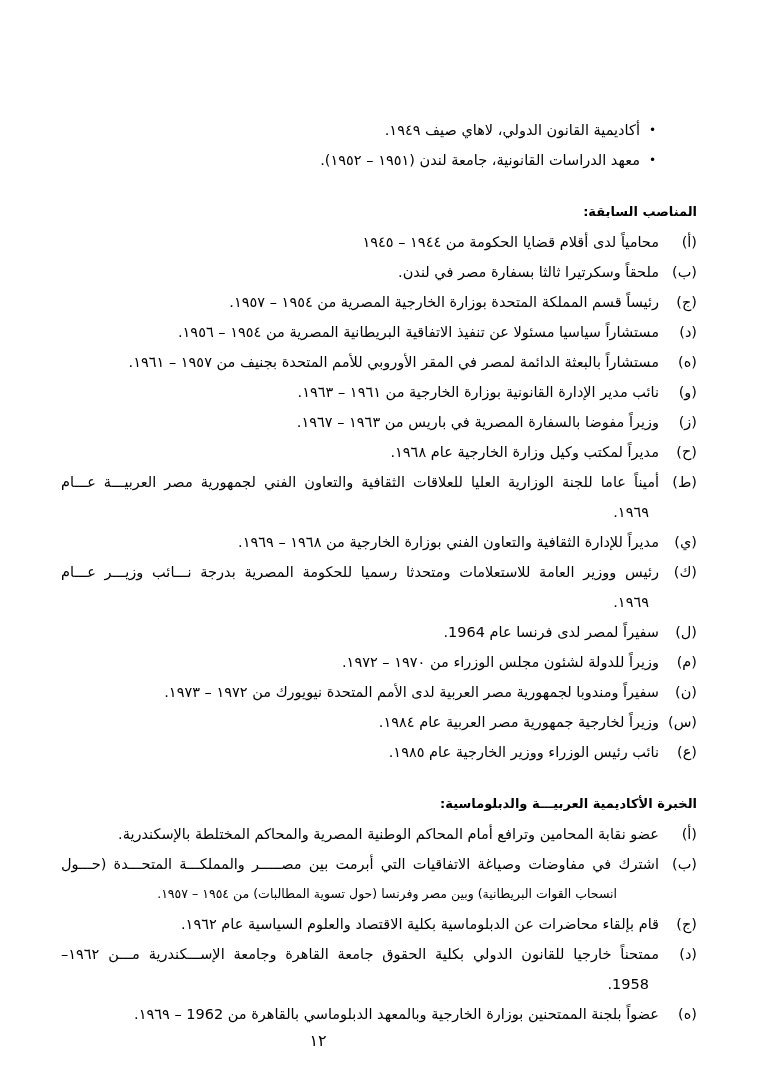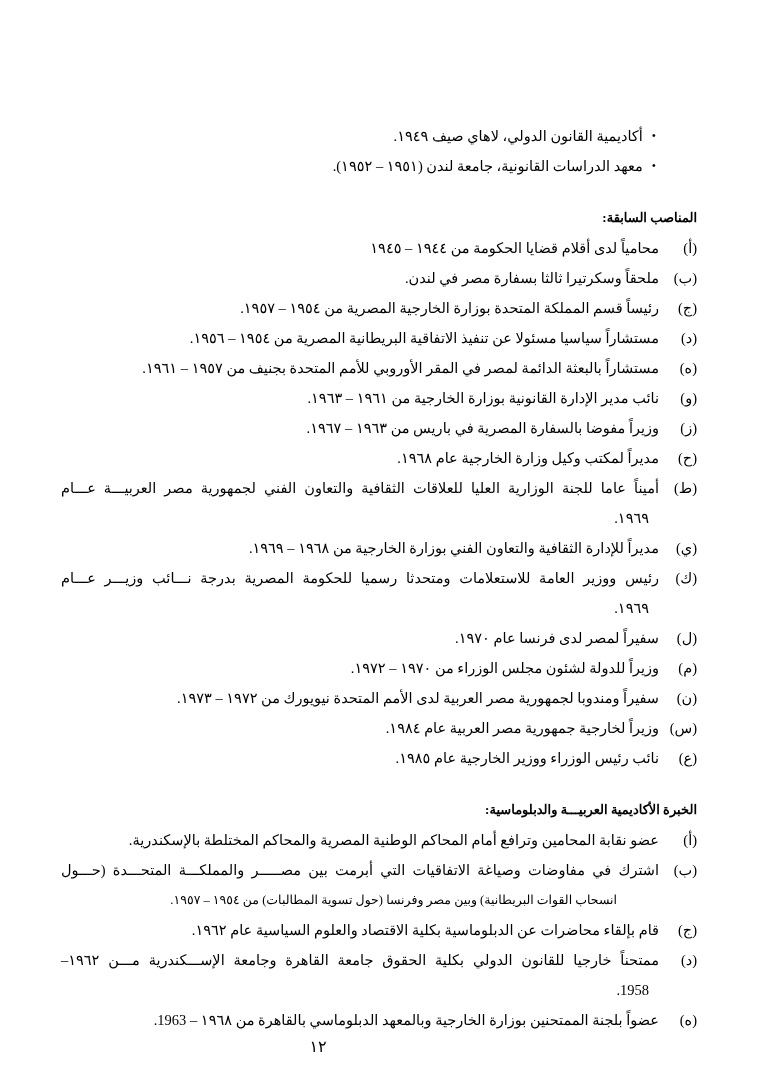--- a/index.html
+++ b/index.html
@@ -6,25 +6,24 @@
   .page {
     width: 758px; height: 1078px;
     background: #ffffff;
     position: relative;
     overflow: hidden;
     font-family: "DejaVu Sans", sans-serif;
     color: #000000;
   }
   .content {
     position: absolute;
-    top: 15px; right: 61px;
+    top: 9px; right: 61px;
     width: 636px;
     direction: rtl;
     text-align: right;
-    font-family: Liberation Serif, serif;
   }
   .edu {
     margin-top: 106px;
     padding-right: 41px;
     font-size: 14.5px;
     line-height: 32px;
   }
   .bullet { display: inline-block; margin-left: 9px; font-size: 12px; vertical-align: 1px; }
   .heading {
     font-size: 13px;
@@ -103,21 +102,21 @@
   <div class="item">
     <div class="line first"><span class="marker">(ي)</span><span>مديراً للإدارة الثقافية والتعاون الفني بوزارة الخارجية من ١٩٦٨ – ١٩٦٩.</span></div>
   </div>
 
   <div class="item">
     <div class="line first just"><span class="marker">(ك)</span><span>رئيس ووزير العامة للاستعلامات ومتحدثا رسميا للحكومة المصرية بدرجة نـــائب وزيـــر عـــام</span></div>
   <div class="cont line">١٩٦٩.</div>
             </div>
 
   <div class="item">
-    <div class="line first"><span class="marker">(ل)</span><span>سفيراً لمصر لدى فرنسا عام ١٩٧٠.</span></div>
+    <div class="line first"><span class="marker">(ل)</span><span>سفيراً لمصر لدى فرنسا عام 1964.</span></div>
   </div>
 
   <div class="item">
     <div class="line first"><span class="marker">(م)</span><span>وزيراً للدولة لشئون مجلس الوزراء من ١٩٧٠ – ١٩٧٢.</span></div>
   </div>
 
   <div class="item">
     <div class="line first"><span class="marker">(ن)</span><span>سفيراً ومندوبا لجمهورية مصر العربية لدى الأمم المتحدة نيويورك من ١٩٧٢ – ١٩٧٣.</span></div>
   </div>
 
@@ -146,21 +145,21 @@
   <div class="item">
     <div class="line first"><span class="marker">(ج)</span><span>قام بإلقاء محاضرات عن الدبلوماسية بكلية الاقتصاد والعلوم السياسية عام ١٩٦٢.</span></div>
   </div>
 
   <div class="item">
     <div class="line first just"><span class="marker">(د)</span><span>ممتحناً خارجيا للقانون الدولي بكلية الحقوق جامعة القاهرة وجامعة الإســـكندرية مـــن ١٩٦٢–</span></div>
   <div class="cont line">1958.</div>
             </div>
 
   <div class="item">
-    <div class="line first"><span class="marker">(ه)</span><span>عضواً بلجنة الممتحنين بوزارة الخارجية وبالمعهد الدبلوماسي بالقاهرة من ١٩٦٨ – 1963.</span></div>
+    <div class="line first"><span class="marker">(ه)</span><span>عضواً بلجنة الممتحنين بوزارة الخارجية وبالمعهد الدبلوماسي بالقاهرة من 1962 – ١٩٦٩.</span></div>
   </div>
 </div>
   </section>
 </div>
 
     <div class="page-num">١٢</div>
   </div>
 </div>
 
 </body></html>

